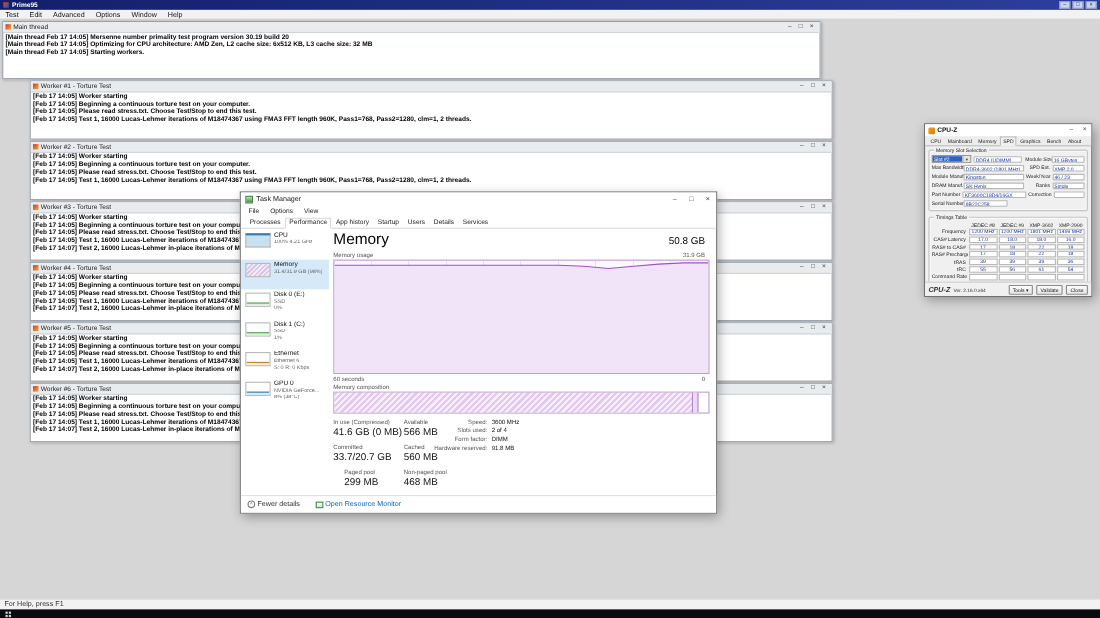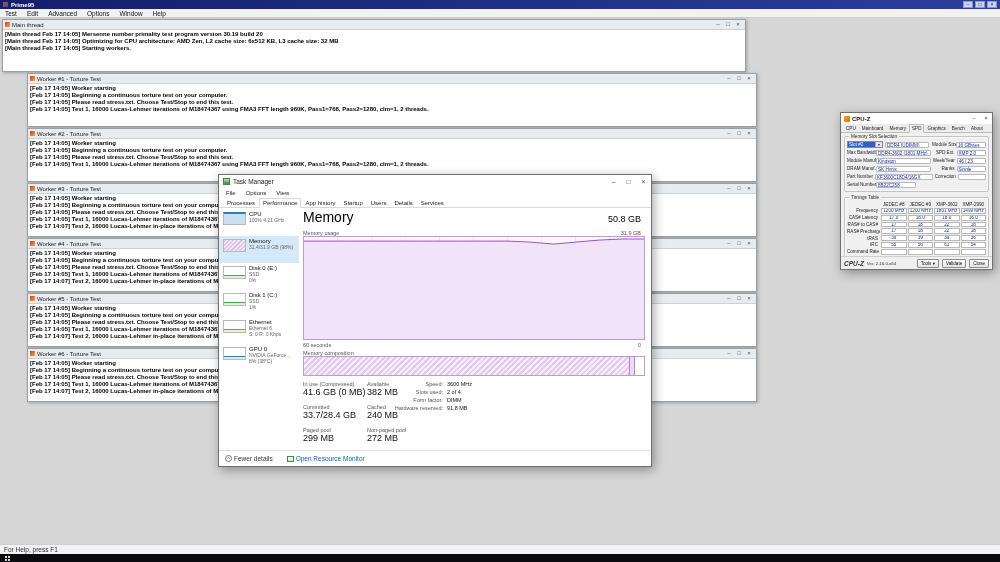--- a/index.html
+++ b/index.html
@@ -378,37 +378,37 @@
       <div id="comp-inuse" class="comp-inuse" style="width: 96%;"></div>
       <div id="comp-mod" class="comp-mod" style="width: 1.5%;"></div>
     </div>
 
     <div class="stat-group" style="left:84px;top:206px">
       <div class="slbl">In use (Compressed)</div>
       <div class="stat-val">41.6 GB (0 MB)</div>
     </div>
     <div class="stat-group" style="left:148px;top:206px">
       <div class="slbl">Available</div>
-      <div class="stat-val">382 MB</div>
+      <div class="stat-val">566 MB</div>
     </div>
     <div class="stat-group" style="left:84px;top:229px">
       <div class="slbl">Committed</div>
-      <div class="stat-val">33.7/28.4 GB</div>
+      <div class="stat-val">33.7/20.7 GB</div>
     </div>
     <div class="stat-group" style="left:148px;top:229px">
       <div class="slbl">Cached</div>
-      <div class="stat-val">240 MB</div>
-    </div>
-    <div class="stat-group" style="left:84px;top:252px">
+      <div class="stat-val">560 MB</div>
+    </div>
+    <div class="stat-group" style="left:94px;top:252px">
       <div class="slbl">Paged pool</div>
       <div class="stat-val">299 MB</div>
     </div>
     <div class="stat-group" style="left:148px;top:252px">
       <div class="slbl">Non-paged pool</div>
-      <div class="stat-val">272 MB</div>
+      <div class="stat-val">468 MB</div>
     </div>
 
     <div class="kv-row" style="top:206px">
       <span class="kv-l">Speed:</span>
       <span class="kv-v">3600 MHz</span>
     </div>
     <div class="kv-row" style="top:214px">
       <span class="kv-l">Slots used:</span>
       <span class="kv-v">2 of 4</span>
     </div>

